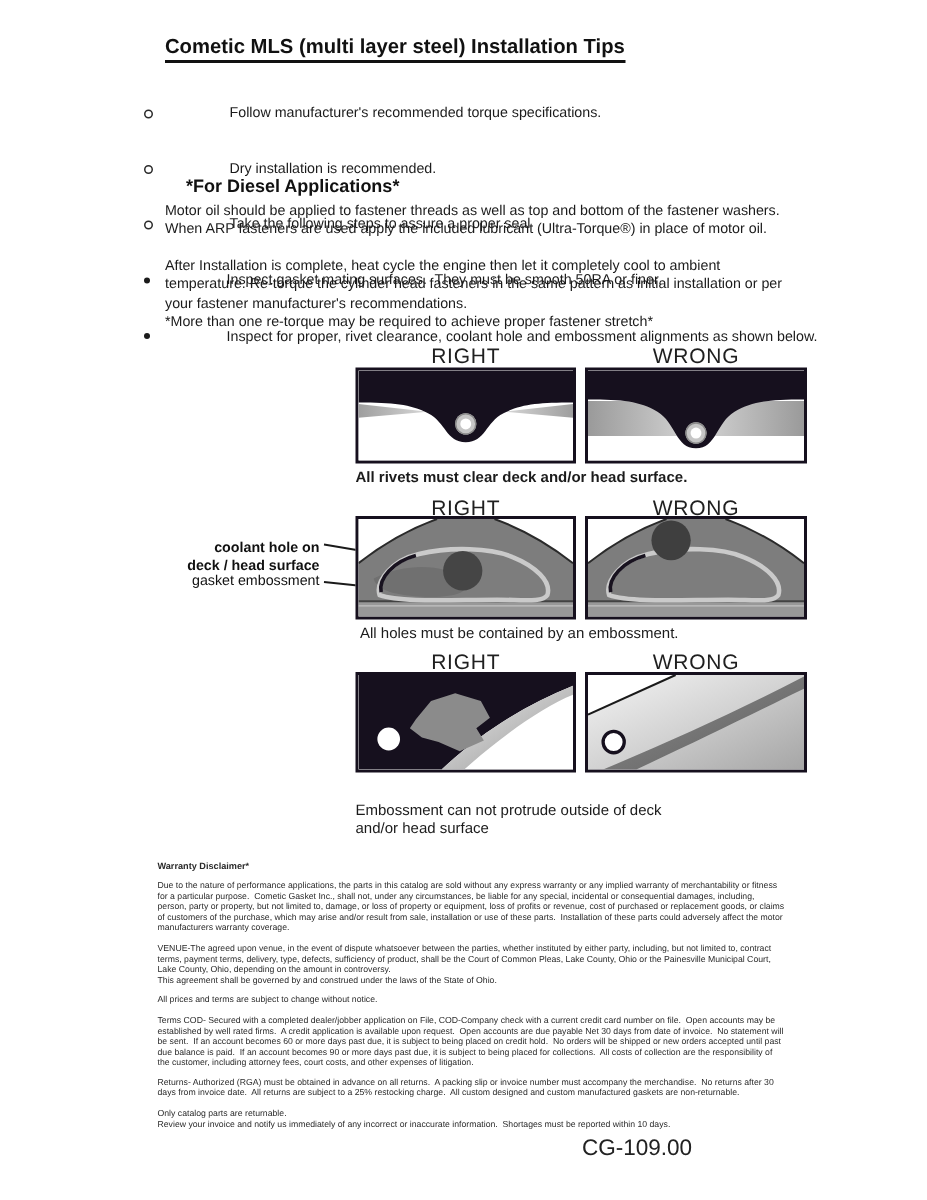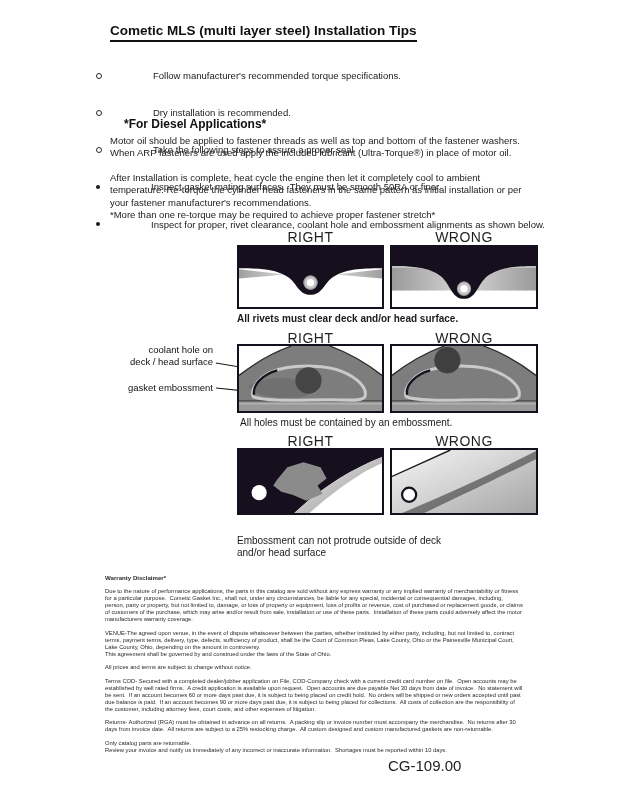--- a/index.html
+++ b/index.html
@@ -100,21 +100,21 @@
       <circle cx="71.5" cy="41" r="6.6" fill="none" stroke="#8a8a8a" stroke-width="0.9"></circle>
       <circle cx="71.5" cy="41" r="3.6" fill="#ffffff"></circle>
     </svg>
   </div>
 
   <div class="abs caption" style="left:237px;top:313px;font-weight:bold;">All rivets must clear deck and/or head surface.</div>
 
   <div class="abs fig-label" style="left:237px;top:330px;">RIGHT</div>
   <div class="abs fig-label" style="left:390px;top:330px;width:148px;">WRONG</div>
 
-  <div class="abs callout" style="top:344px;">
+  <div class="abs callout" style="top:360px;font-weight:bold;">
     <div>coolant hole on</div>
     <div>deck / head surface</div>
   </div>
   <div class="abs callout" style="top:382px;">gasket embossment</div>
 
   <svg class="abs overlay">
     <line x1="216" y1="363" x2="299" y2="377" stroke="#1a1a1a" stroke-width="1.2"></line>
     <line x1="216" y1="388" x2="264" y2="393" stroke="#1a1a1a" stroke-width="1.2"></line>
   </svg>
 

